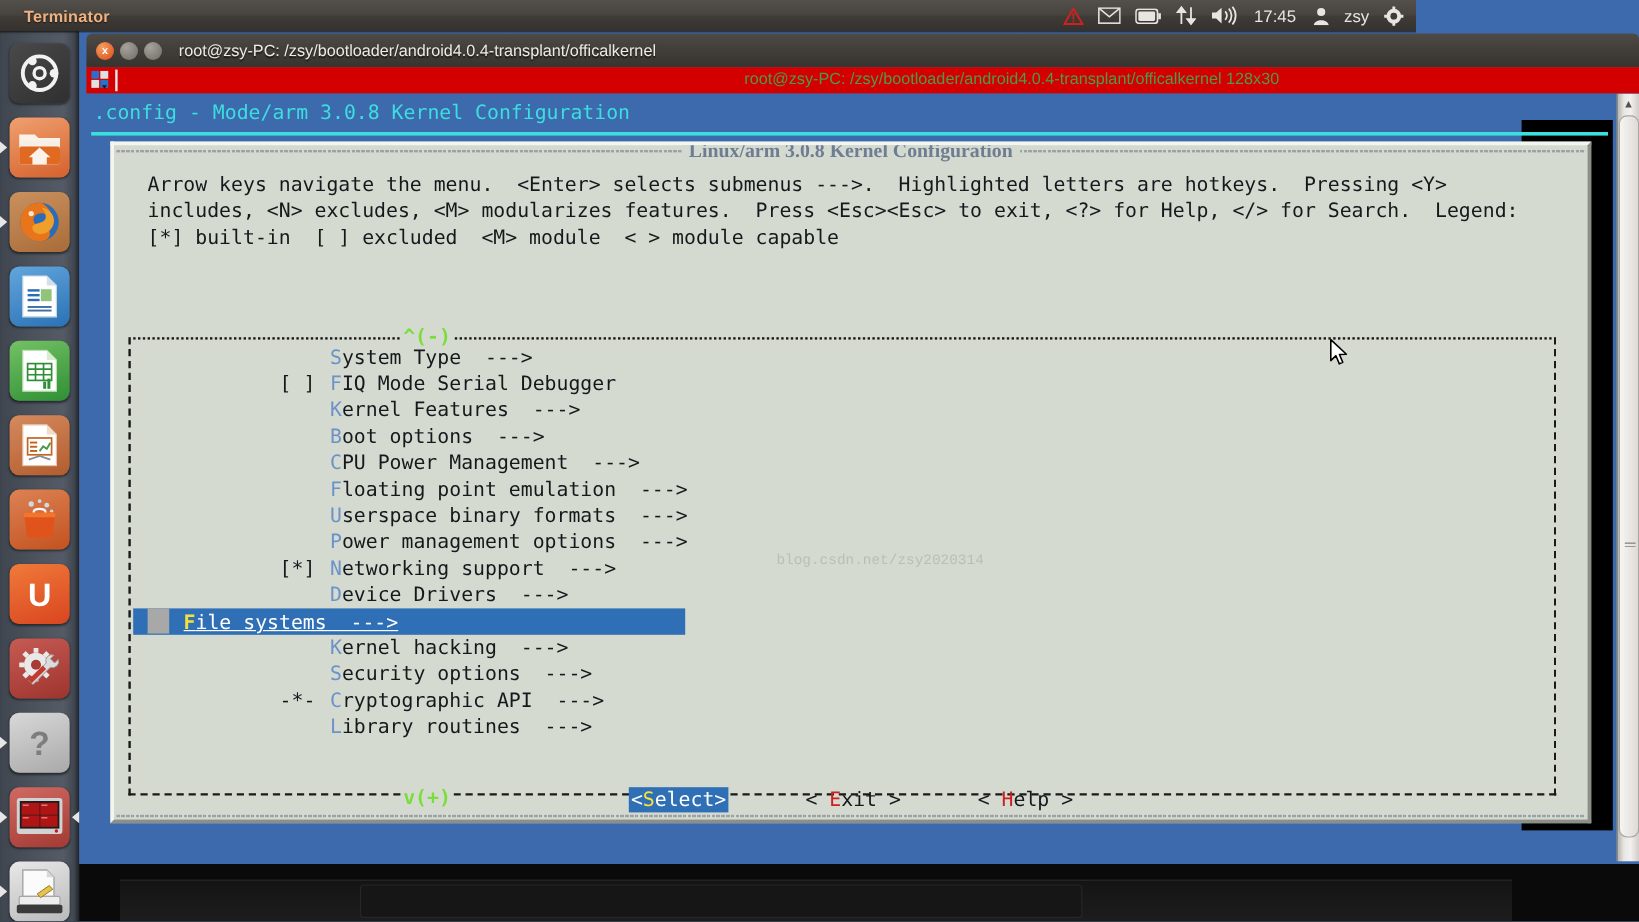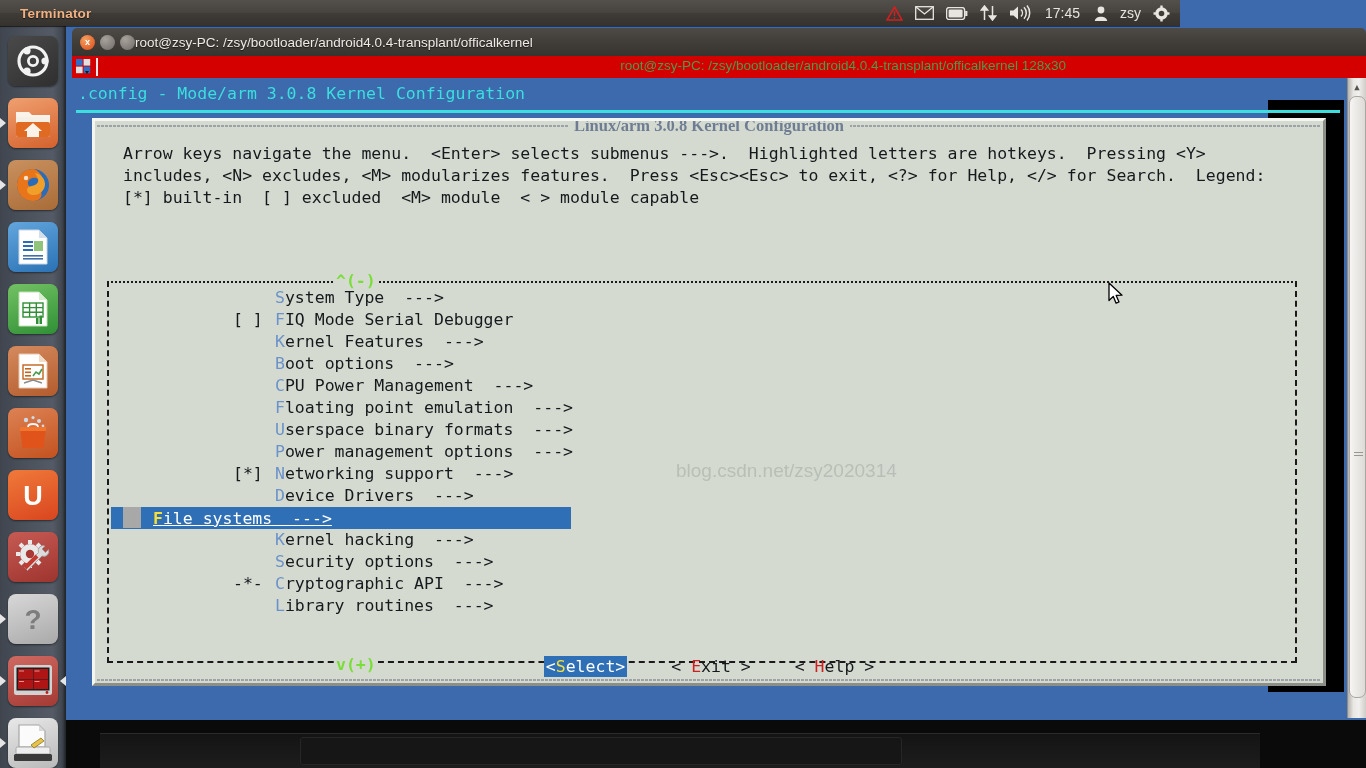--- a/index.html
+++ b/index.html
@@ -106,21 +106,21 @@
   .wbtns { display:flex; align-items:center; gap:5px; margin-left: 8px; }
   .wbtn {
     width: 15px; height: 15px; border-radius: 50%;
     display:flex; align-items:center; justify-content:center;
     font-size: 9px; color:#3a3a3a; font-weight:bold;
   }
   .wbtn-close { background: radial-gradient(circle at 35% 30%, #f4a060, #dd4814); color:#fff;}
   .wbtn-min   { background: radial-gradient(circle at 35% 30%, #a8a29c, #6e6a65); }
   .wbtn-max   { background: radial-gradient(circle at 35% 30%, #a8a29c, #6e6a65); }
   #term-title {
-    color: #eeeae6; font-size: 13.5px; 
+    color: #eeeae6; font-size: 13.5px; margin-left: 14px;
     text-shadow: 0 1px 1px rgba(0,0,0,0.6);
   }
   #term-tabbar {
     height: 22px; background: #d40000;
     display: flex; align-items: center;
     position: relative;
   }
   #tab-icon { width: 22px; display:flex; align-items:center; justify-content:center; }
   #tab-sep { width:2px; height:18px; background:#e9e9e9; margin-left:2px; }
   #tab-label {
@@ -256,45 +256,44 @@
     display:inline-block; width: 18px; height: 21px;
     background: #a8a8a8; vertical-align: -4px;
     margin-left: 12px; margin-right: 12px;
   }
   .mrow.sel .hot { color: #f5e03c; font-weight: bold; }
 
   
   #dlg-buttons {
     position: absolute; left: 0; bottom: 6px; width: 100%;
     display: flex; justify-content: center; align-items: center;
-    gap: 44px;
+    gap: 64px;
     font-size: 16.5px;
   }
   .dbtn { white-space: pre; padding: 1px 0; }
   .dbtn .hot { color: #cf2020; }
   .dbtn.sel {
     background: #2f6fb5; color: #ffffff; padding: 1px 2px;
   }
   .dbtn.sel .hot { color: #f5e03c; }
   #dlg-botline {
     position: absolute; bottom: 2px; left: 2px; right: 2px;
     height: 2px;
     background: repeating-linear-gradient(to right,#9ca2a8 0 3px, #d5dad1 3px 4px);
   }
 
   
   #watermark {
     position: absolute; left: 575px; top: 382px;
     color: rgba(120,128,120,0.30);
-    font-family: Liberation Sans, sans-serif;
-    font-size: 19px;
+    font-family: Liberation Mono, monospace;
+    font-size: 12px;
     pointer-events: none;
     z-index: 5;
     white-space: nowrap;
-    margin-left: 29px;
   }
 
   
   #mouse {
     position: absolute; left: 1108px; top: 282px;
     z-index: 70; pointer-events:none;
   }
 
   
   #bottom-strip {

